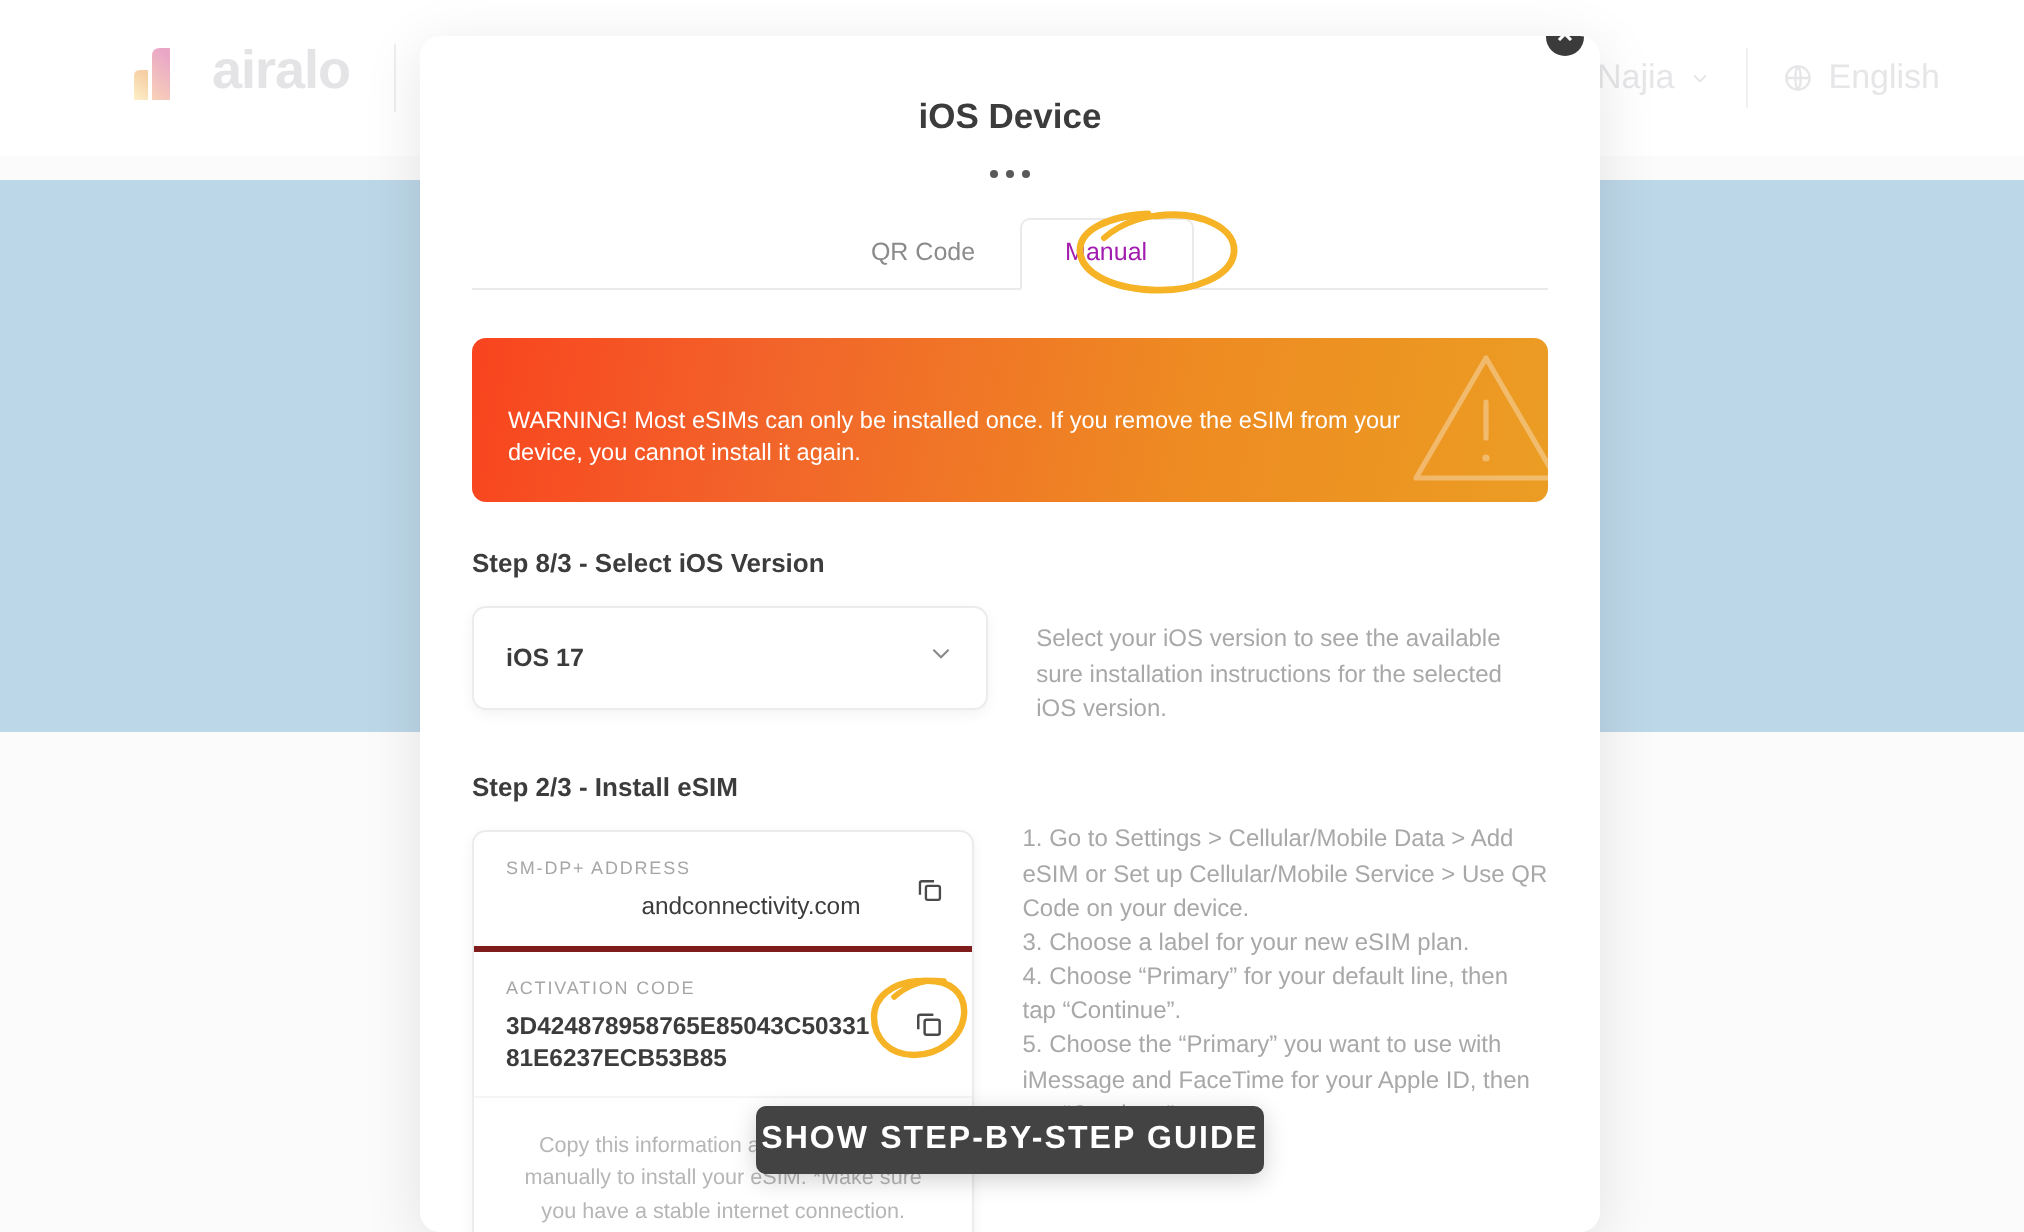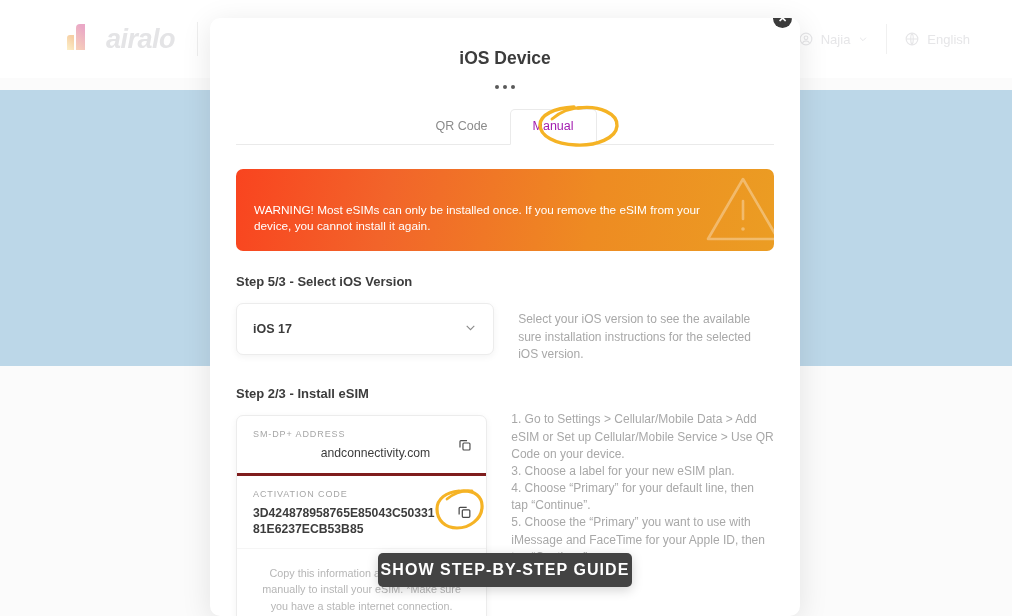--- a/index.html
+++ b/index.html
@@ -20,31 +20,31 @@
   }
 
   
   .site-header {
     position: absolute; top: 0; left: 0; right: 0; height: 78px;
     background: #ffffff;
     display: flex; align-items: center;
     padding: 0 24px;
     z-index: 2;
   }
-  .logo-wrap { display: flex; align-items: center; gap: 8px; padding-left: 40px; font-style: italic; }
+  .logo-wrap { display: flex; align-items: flex-start; gap: 8px; padding-left: 40px; }
   .logo-mark { display: block; }
   .logo-text {
     font-size: 27px; font-weight: 700; letter-spacing: -0.5px;
     color: #e4e4e6;
   }
   .header-divider { width: 1px; height: 34px; background: #eeeeee; margin: 0 22px; }
   .header-right { margin-left: auto; display: flex; align-items: center; gap: 0; }
   .hdr-item {
     display: flex; align-items: center; gap: 8px;
-    font-size: 13px; color: #e6e6e8;
+    font-size: 17px; color: #e6e6e8;
     padding: 0 18px; white-space: nowrap;
   }
   .hdr-item .ico { display: inline-flex; }
   .hdr-sep { width: 1px; height: 30px; background: #f0f0f0; }
   .chev-sm { display: inline-block; }
 
   
   .modal {
     position: absolute;
     left: 210px; top: 18px;
@@ -293,21 +293,21 @@
         <div class="warn-text">WARNING! Most eSIMs can only be installed once. If you remove the eSIM from your device, you cannot install it again.</div>
         <span class="warn-ico">
           <svg width="78" height="72" viewBox="0 0 78 72" fill="none" stroke="#ffffff" stroke-width="2.6">
             <path d="M39 6 L74 66 H4 Z" stroke-linejoin="round"></path>
             <path d="M39 28 V46" stroke-linecap="round"></path>
             <circle cx="39" cy="56" r="1.8" fill="#ffffff" stroke="none"></circle>
           </svg>
         </span>
       </div>
 
-      <div class="step-title">Step 5/3 - Select iOS Version</div>
+      <div class="step-title">Step 8/3 - Select iOS Version</div>
       <div class="row">
         <div class="select-box">
           <span class="select-val">iOS 17</span>
           <span class="select-chev">
             <svg width="13" height="13" viewBox="0 0 24 24" fill="none" stroke="#8a8a8a" stroke-width="2">
               <polyline points="5 9 12 16 19 9"></polyline>
             </svg>
           </span>
         </div>
         <div class="side-note">Select your iOS version to see the available sure installation instructions for the selected iOS version.</div>

